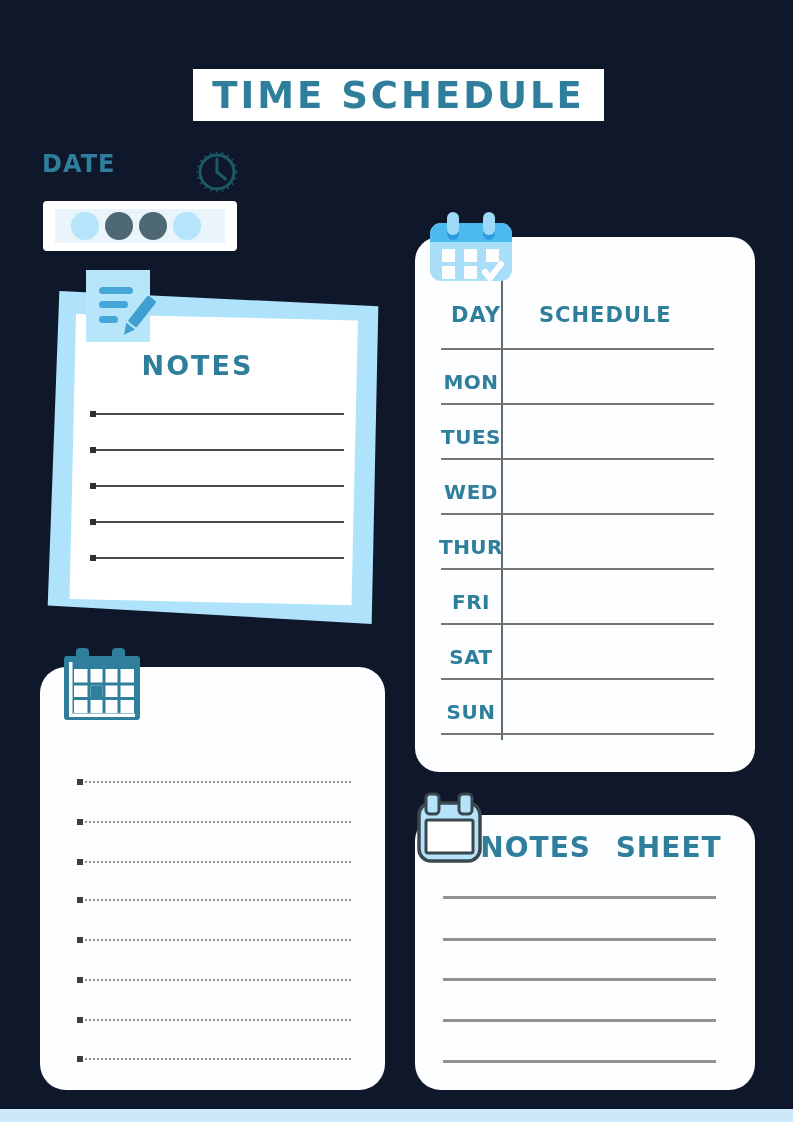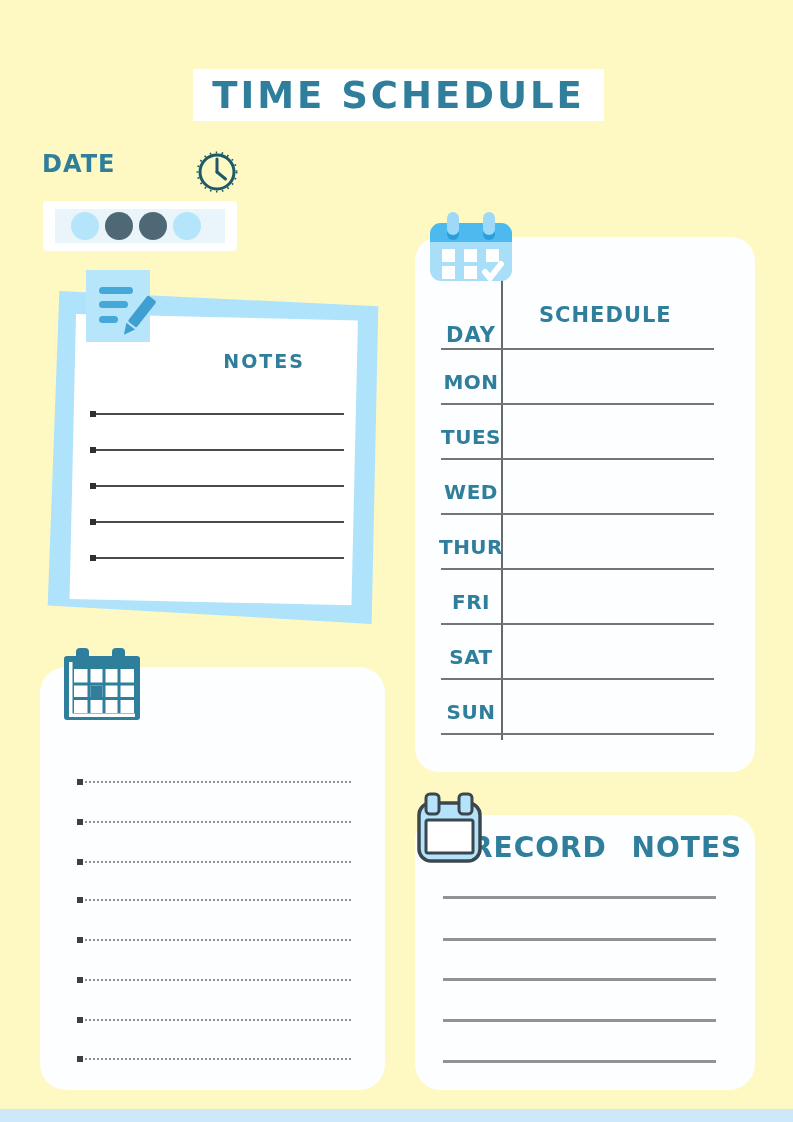--- a/index.html
+++ b/index.html
@@ -1,16 +1,16 @@
 <!DOCTYPE html>
 <html><head>
 <meta charset="utf-8">
 <style>
   html,body{margin:0;padding:0;background:#e0f1fc;}
-  .page{position:relative;width:793px;height:1122px;background:#fef9c3;overflow:hidden;
+  .page{position:relative;width:793px;height:1122px;background:#0f172a;overflow:hidden;
         font-family:"DejaVu Sans",sans-serif;}
   .card{position:absolute;background:#fdfeff;}
   .teal{color:#2e7e9c;font-weight:bold;}
 
   .title-band{position:absolute;left:193px;top:69px;width:411px;height:52px;background:#ffffff;
               display:flex;align-items:center;justify-content:center;}
   .title-text{font-size:37px;font-weight:bold;color:#2e7e9c;letter-spacing:3px;white-space:nowrap;}
 
   .date-label{position:absolute;left:42px;top:150px;font-size:24px;letter-spacing:1px;}
   .clock{position:absolute;left:195px;top:149px;}
@@ -19,32 +19,32 @@
   .date-box-inner{position:absolute;left:12px;top:8px;right:12px;bottom:8px;background:#e9f5fb;
                   display:flex;align-items:center;gap:6px;padding-left:16px;box-sizing:border-box;}
   .dot{width:28px;height:28px;border-radius:50%;flex:0 0 auto;}
   .dot.light{background:#b5e5fa;} .dot.dark{background:#4e6875;}
 
   .notes-blob{position:absolute;left:46px;top:286px;width:334px;height:338px;background:#aee3fb;
               clip-path:polygon(4% 1.5%, 99.5% 6%, 97.5% 100%, 0.5% 94.5%);}
   .notes-card{position:absolute;left:76px;top:314px;width:282px;height:285px;background:#ffffff;
               transform:rotate(1.3deg);transform-origin:top left;}
   .note-icon{position:absolute;left:84px;top:266px;}
-  .notes-title{position:absolute;left:90px;top:350px;width:215px;text-align:right;
-               font-size:19px;letter-spacing:2px;white-space:nowrap;}
+  .notes-title{position:absolute;left:90px;top:350px;width:215px;text-align:center;
+               font-size:27px;letter-spacing:2px;white-space:nowrap;}
   .note-line{position:absolute;left:90px;width:254px;height:8px;display:flex;align-items:center;}
   .note-line .bullet{width:6px;height:6px;background:#2f2f2f;flex:0 0 auto;}
   .note-line .rule{flex:1;height:2px;background:#4a4a4a;}
 
   .schedule-card{left:415px;top:237px;width:340px;height:535px;border-radius:24px;}
   .sched-icon{position:absolute;left:428px;top:211px;}
   .sched-vline{position:absolute;left:86px;top:40px;width:2px;height:463px;background:#626c70;}
   .sched-hline{position:absolute;left:26px;width:273px;height:0;border-top:2px solid #757575;}
   .sched-header{position:absolute;top:66px;font-size:21px;letter-spacing:1px;white-space:nowrap;}
-  .col-day{left:26px;width:60px;text-align:center;margin-top:20px;}
+  .col-day{left:26px;width:60px;text-align:right;}
   .col-schedule{left:124px;}
   .day-cell{position:absolute;left:26px;width:60px;height:68px;display:flex;align-items:center;
             justify-content:center;font-size:20px;letter-spacing:0.5px;}
 
   .needtodo-card{left:40px;top:667px;width:345px;height:423px;border-radius:26px;}
   .ntd-icon{position:absolute;left:61px;top:648px;}
   .ntd-title{position:absolute;left:44px;top:46px;width:280px;text-align:center;
              font-size:27px;letter-spacing:1px;white-space:nowrap;}
   .todo-line{position:absolute;left:37px;width:274px;height:8px;display:flex;align-items:center;}
   .todo-line .bullet{width:6px;height:6px;background:#3f3f3f;flex:0 0 auto;margin-right:2px;}
@@ -205,21 +205,21 @@
         <line x1="43" y1="21" x2="43" y2="65"></line>
         <line x1="58" y1="21" x2="58" y2="65"></line>
         <line x1="13" y1="36" x2="73" y2="36"></line>
         <line x1="13" y1="50.5" x2="73" y2="50.5"></line>
       </g>
       <rect x="29.5" y="37.5" width="12" height="11.5" fill="#2f7e9c"></rect>
     </svg>
   </div>
 
   <div class="card record-card">
-    <div class="rec-title teal">RECORD NOTES</div>
+    <div class="rec-title teal">NOTES SHEET</div>
     <div class="rec-line" style="top:81px"></div>
     <div class="rec-line" style="top:123px"></div>
     <div class="rec-line" style="top:163px"></div>
     <div class="rec-line" style="top:204px"></div>
     <div class="rec-line" style="top:245px"></div>
   </div>
   <div class="rec-icon">
     <svg width="66" height="72" viewBox="0 0 66 72">
       <rect x="2" y="11" width="61" height="58" rx="12" fill="#b5e4fa" stroke="#3b474f" stroke-width="3.5"></rect>
       <rect x="9" y="2" width="13" height="20" rx="4" fill="#b5e4fa" stroke="#3b474f" stroke-width="3"></rect>

